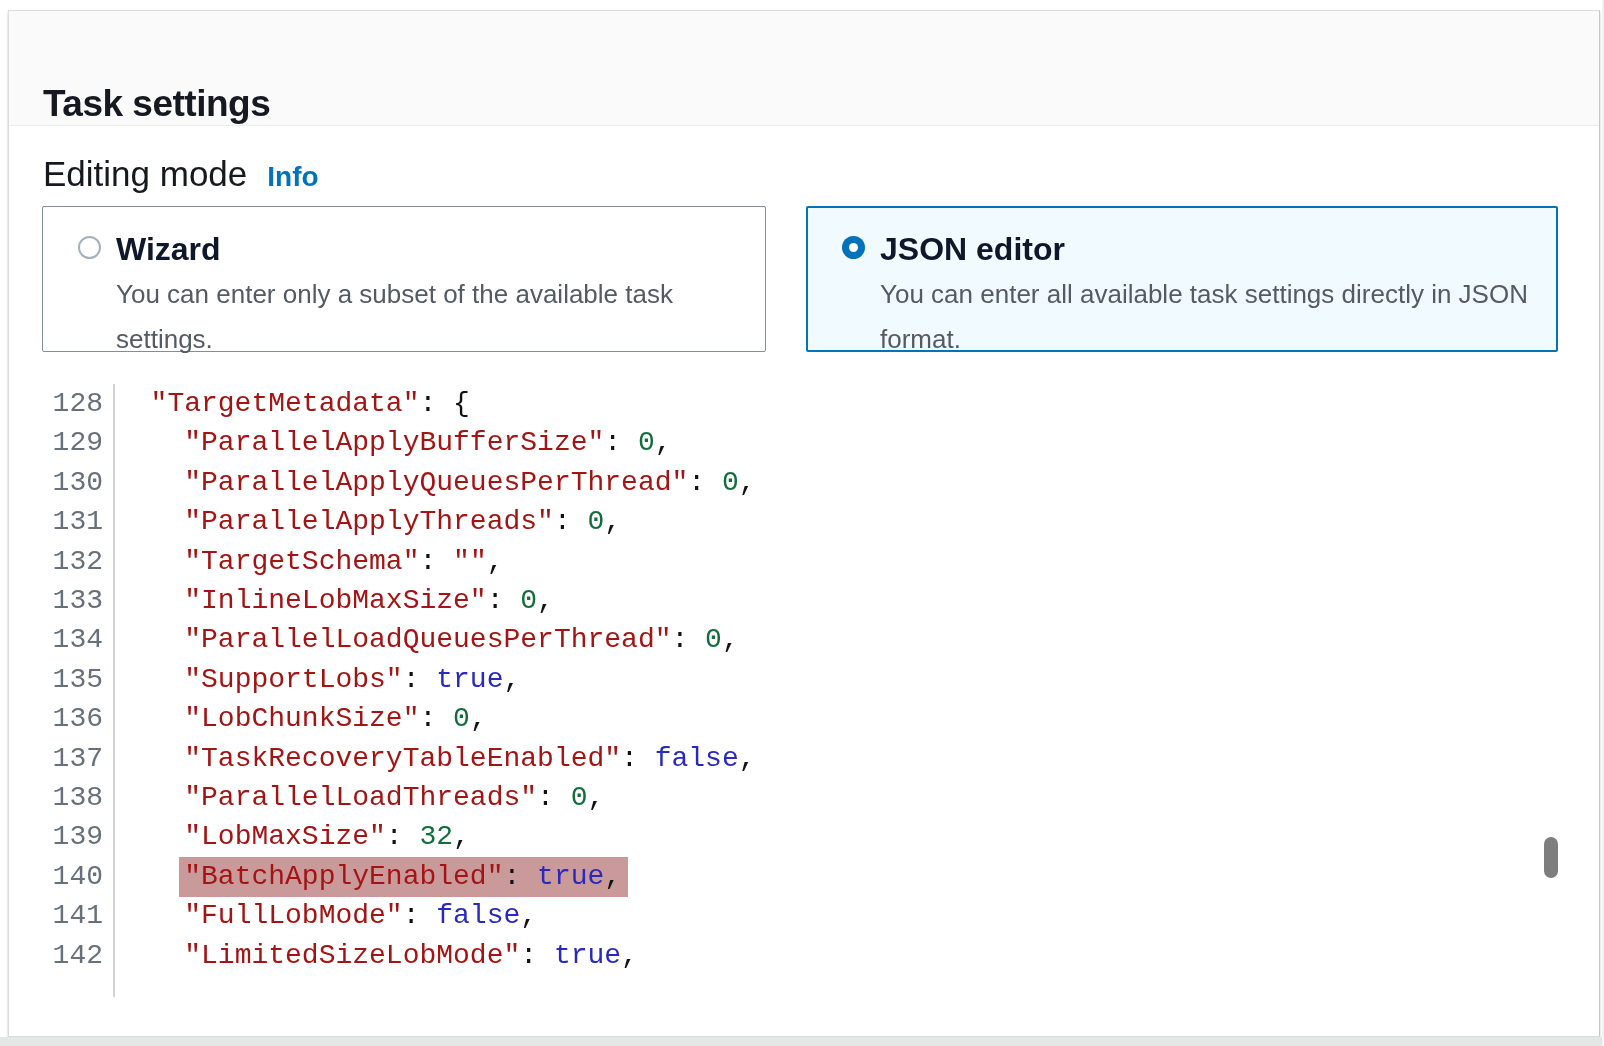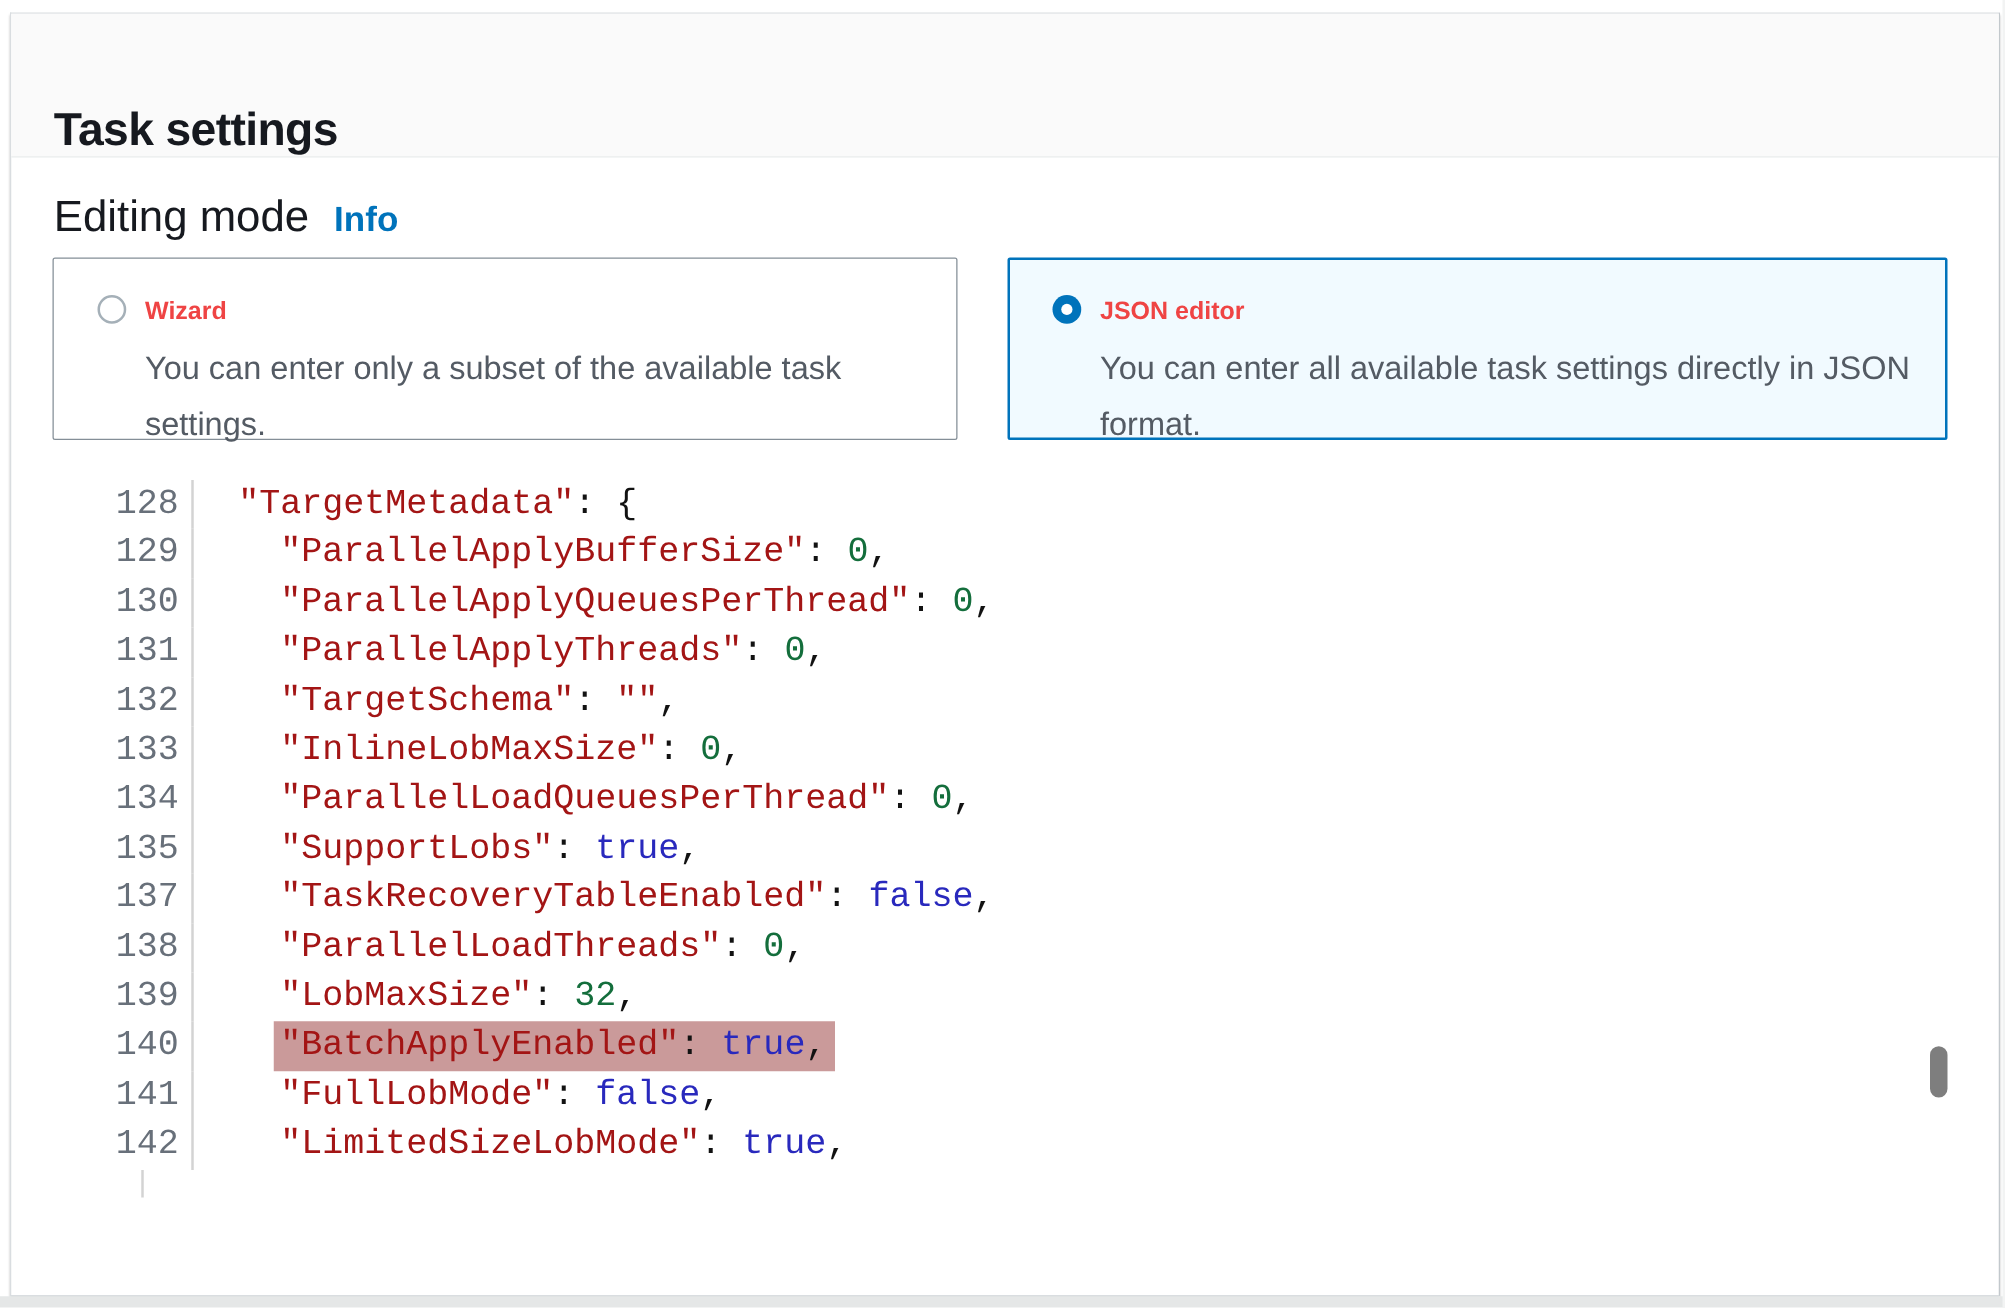--- a/index.html
+++ b/index.html
@@ -26,28 +26,28 @@
   .tile{box-sizing:border-box;height:146px;background:#fff;border:1px solid #848e97;
     border-radius:2px;padding:25px 20px 0 35px;display:flex;gap:15px;cursor:pointer;}
   .tile-wizard{width:724px;}
   .tile-json{width:752px;margin-left:40px;border:2px solid var(--accent,#0073bb);
     background:var(--selected-bg,#f1faff);padding:24px 19px 0 34px;}
   .radio{flex:0 0 23px;width:23px;height:23px;margin-top:4px;border-radius:50%;
     background:#fff;border:2px solid #a5b0b8;box-sizing:border-box;}
   .radio.selected{border:none;background:var(--accent,#0073bb);position:relative;}
   .radio.selected::after{content:"";position:absolute;left:7px;top:7px;width:9px;height:9px;
     border-radius:50%;background:#fff;}
-  .tile-title{font-size:20px;font-weight:700;color:#ef4444;line-height:34px;}
+  .tile-title{font-size:32px;font-weight:700;color:#0f172a;line-height:34px;}
   .tile-desc{margin-top:6px;font-size:26px;line-height:45px;color:var(--description,#545b64);font-weight:400;}
 
   .code-editor{position:absolute;left:0;top:258px;width:1500px;cursor:text;
     font-family:"Liberation Mono",monospace;font-size:28px;line-height:39.4px;color:#121212;}
   .code-line{display:flex;white-space:pre;}
   .ln{flex:0 0 106px;box-sizing:border-box;padding-right:10px;text-align:right;
-    border-right:2px solid #d3d3d3;color:#68707a;user-select:none;margin-left:40px;}
+    border-right:2px solid #d3d3d3;color:#68707a;user-select:none;}
   .lt{padding-left:2px;}
   .gutter-tail{width:106px;height:22px;box-sizing:border-box;border-right:2px solid #d3d3d3;}
   .tk-k{color:var(--syntax-key,#a31515);}
   .tk-n{color:var(--syntax-number,#146e3c);}
   .tk-b{color:var(--syntax-boolean,#2929bd);text-align:center;}
   .tk-s{color:var(--syntax-key,#a31515);}
   .tk-t{color:#121212;}
   .hl{background:var(--highlight,#ca9a9a);padding:4px 7px 5px 5px;margin:0 -7px 0 -5px;}
 
   .scroll-thumb{position:absolute;left:1535px;top:711px;width:14px;height:41px;
@@ -95,20 +95,21 @@
     <div class="code-editor">
       <div>
           <div class="code-line"><span class="ln">128</span><span class="lt">  <span><span class="tk-k">"TargetMetadata"</span><span class="tk-t">: {</span></span></span></div>
           <div class="code-line"><span class="ln">129</span><span class="lt">    <span><span class="tk-k">"ParallelApplyBufferSize"</span><span class="tk-t">: </span><span class="tk-n">0</span><span class="tk-t">,</span></span></span></div>
           <div class="code-line"><span class="ln">130</span><span class="lt">    <span><span class="tk-k">"ParallelApplyQueuesPerThread"</span><span class="tk-t">: </span><span class="tk-n">0</span><span class="tk-t">,</span></span></span></div>
           <div class="code-line"><span class="ln">131</span><span class="lt">    <span><span class="tk-k">"ParallelApplyThreads"</span><span class="tk-t">: </span><span class="tk-n">0</span><span class="tk-t">,</span></span></span></div>
           <div class="code-line"><span class="ln">132</span><span class="lt">    <span><span class="tk-k">"TargetSchema"</span><span class="tk-t">: </span><span class="tk-s">""</span><span class="tk-t">,</span></span></span></div>
           <div class="code-line"><span class="ln">133</span><span class="lt">    <span><span class="tk-k">"InlineLobMaxSize"</span><span class="tk-t">: </span><span class="tk-n">0</span><span class="tk-t">,</span></span></span></div>
           <div class="code-line"><span class="ln">134</span><span class="lt">    <span><span class="tk-k">"ParallelLoadQueuesPerThread"</span><span class="tk-t">: </span><span class="tk-n">0</span><span class="tk-t">,</span></span></span></div>
           <div class="code-line"><span class="ln">135</span><span class="lt">    <span><span class="tk-k">"SupportLobs"</span><span class="tk-t">: </span><span class="tk-b">true</span><span class="tk-t">,</span></span></span></div>
+          <div class="code-line"><span class="ln">136</span><span class="lt">    <span><span class="tk-k">"LobChunkSize"</span><span class="tk-t">: </span><span class="tk-n">0</span><span class="tk-t">,</span></span></span></div>
           <div class="code-line"><span class="ln">137</span><span class="lt">    <span><span class="tk-k">"TaskRecoveryTableEnabled"</span><span class="tk-t">: </span><span class="tk-b">false</span><span class="tk-t">,</span></span></span></div>
           <div class="code-line"><span class="ln">138</span><span class="lt">    <span><span class="tk-k">"ParallelLoadThreads"</span><span class="tk-t">: </span><span class="tk-n">0</span><span class="tk-t">,</span></span></span></div>
           <div class="code-line"><span class="ln">139</span><span class="lt">    <span><span class="tk-k">"LobMaxSize"</span><span class="tk-t">: </span><span class="tk-n">32</span><span class="tk-t">,</span></span></span></div>
           <div class="code-line"><span class="ln">140</span><span class="lt">    <span class="hl"><span class="tk-k">"BatchApplyEnabled"</span><span class="tk-t">: </span><span class="tk-b">true</span><span class="tk-t">,</span></span></span></div>
           <div class="code-line"><span class="ln">141</span><span class="lt">    <span><span class="tk-k">"FullLobMode"</span><span class="tk-t">: </span><span class="tk-b">false</span><span class="tk-t">,</span></span></span></div>
           <div class="code-line"><span class="ln">142</span><span class="lt">    <span><span class="tk-k">"LimitedSizeLobMode"</span><span class="tk-t">: </span><span class="tk-b">true</span><span class="tk-t">,</span></span></span></div>
         </div>
       <div class="gutter-tail"></div>
     </div>
 

